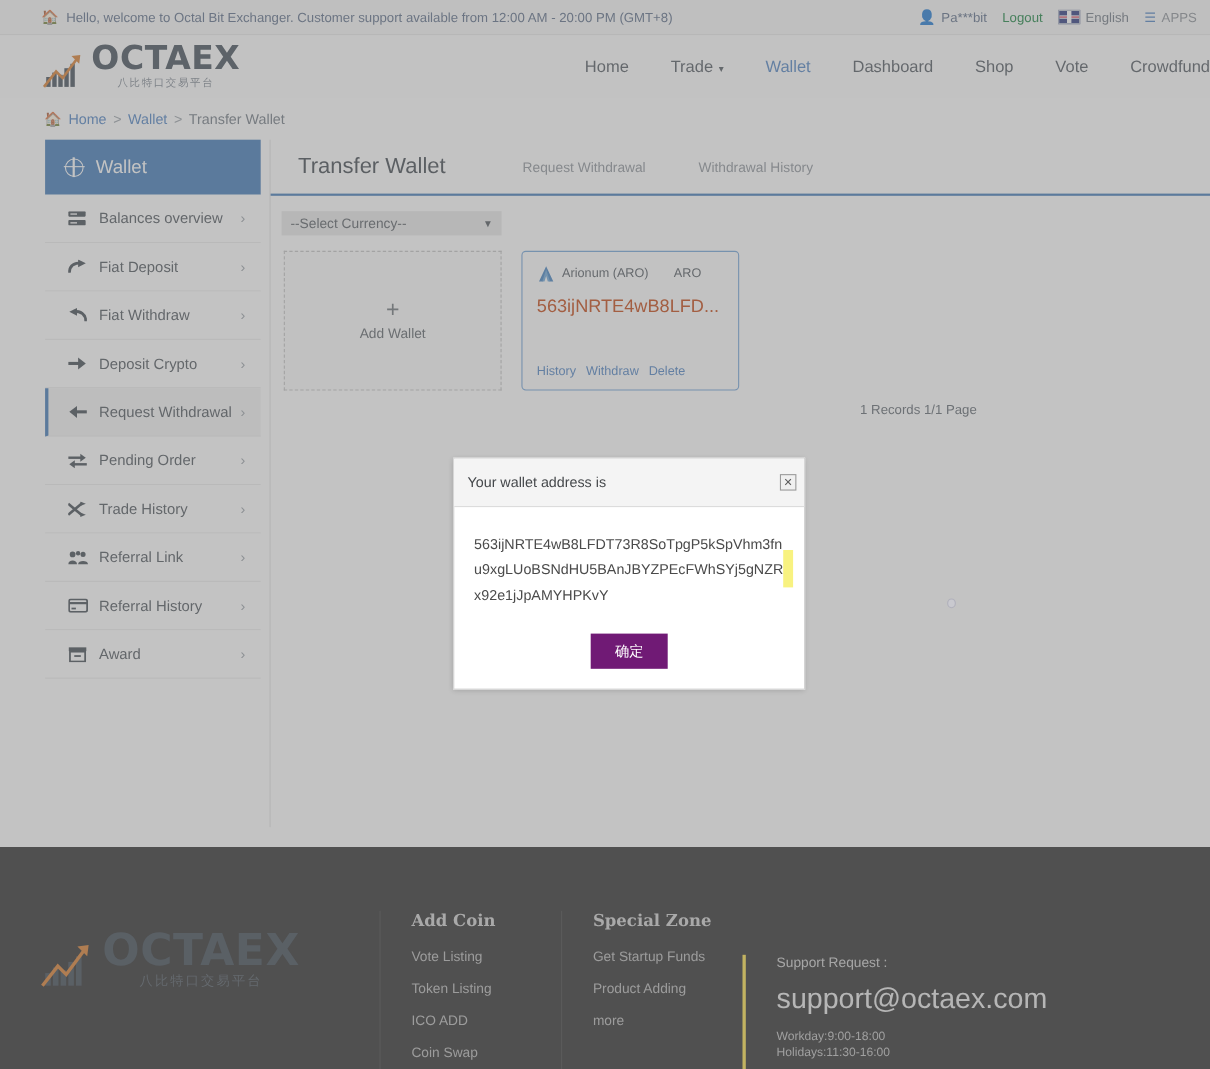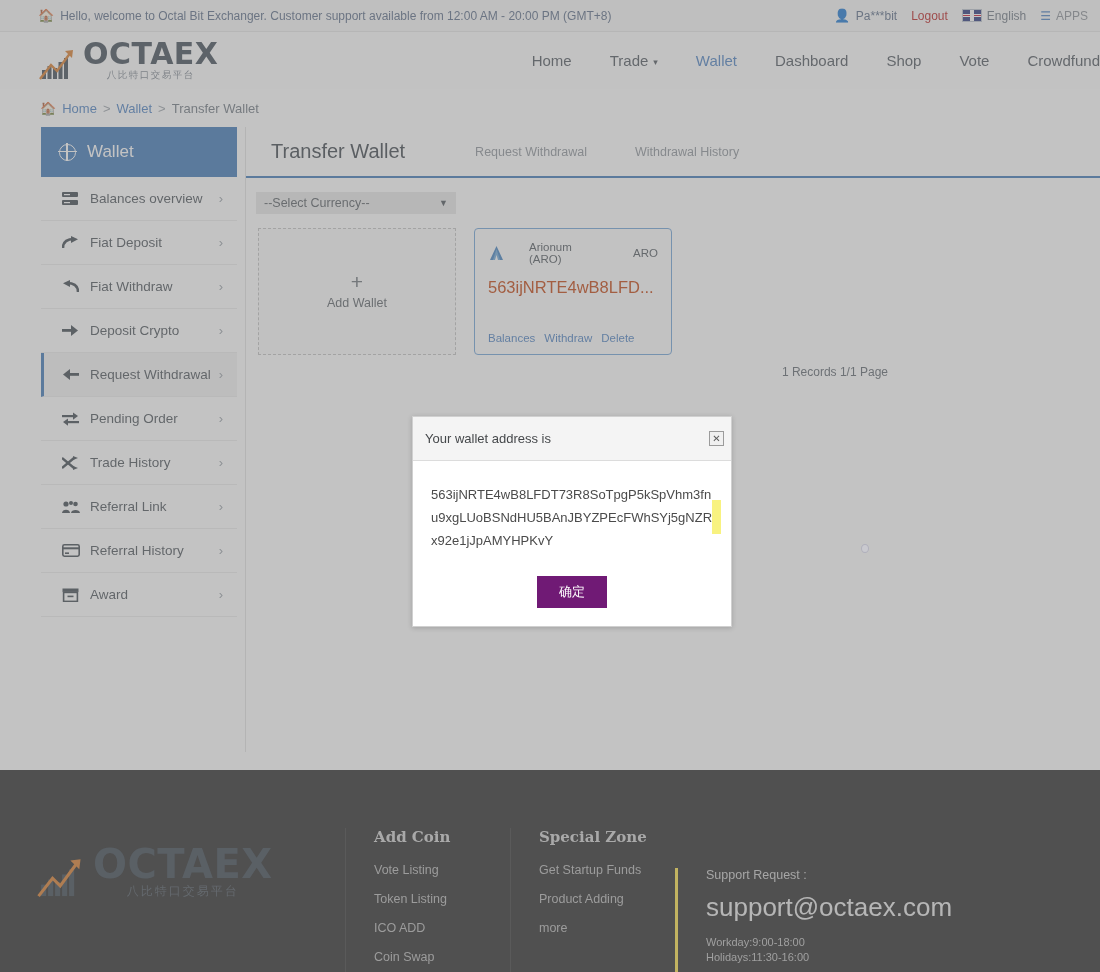--- a/index.html
+++ b/index.html
@@ -30,21 +30,21 @@
     background: #f7f7f7;
     border-bottom: 1px solid #e6e6e6;
     display: flex; align-items: center;
     font-size: 12px;
     color: #5a6b86;
     padding: 0 8px;
   }
   .topbar-left { display: flex; align-items: center; gap: 6px; margin-left: 30px; }
   .topbar-right { margin-left: auto; display: flex; align-items: center; gap: 14px; padding-right: 4px;}
   .topbar-right .item { display: flex; align-items: center; gap: 5px; color: #5a6b86; }
-  .topbar-right .logout { color: #b91c1c; }
+  .topbar-right .logout { color: #15803d; }
   .topbar-right .english { color: #6d7681; }
   .topbar-right .apps { color: #8a8f96; }
   .user-glyph { color: #4a7fc1; font-size: 13px; }
   .home-glyph { color: #4a7fc1; font-size: 13px; }
 
   .flag {
     width: 20px; height: 13px; position: relative; display:inline-block;
     background: #27347c; border: 1px solid #b9c0cc; overflow: hidden;
   }
   .flag::before, .flag::after {
@@ -168,21 +168,21 @@
     background:#fbfbfb; display:flex; flex-direction:column;
     align-items:center; justify-content:center; gap: 6px;
     color:#5a6066; font-size: 12.5px;
   }
   .card-add .plus { font-size: 21px; color:#6b7177; line-height: 16px; font-weight: 300;}
   .card-wallet {
     width: 198px; height: 127px; border: 1px solid #6fa2d8; border-radius: 4px;
     background:#fdfdfd; padding: 12px 13px 10px 13px;
     display:flex; flex-direction:column;
   }
-  .card-wallet .row1 { display:flex; align-items:center; gap: 24px; font-size: 11.5px; color:#4e555c; }
+  .card-wallet .row1 { display:flex; align-items:center; gap: 6px; font-size: 11.5px; color:#4e555c; }
   .card-wallet .row1 .sym { margin-left: 17px; color:#4e555c; }
   .coin-mark { width:17px; height:16px; position:relative; display:inline-block; }
   .card-wallet .addr {
     margin-top: 13px; font-size: 16.5px; color:#c2410c;
     white-space:nowrap; overflow:hidden; text-overflow: ellipsis;
   }
   .card-wallet .acts { margin-top: auto; display:flex; gap: 9px; font-size: 11.5px; }
   .card-wallet .acts a { color:#4a7fc1; text-decoration:none; }
   .records { text-align:right; padding: 10px 212px 0 0; font-size: 12px; color:#5d656d; }
 
@@ -486,21 +486,21 @@
                 <svg width="17" height="16" viewBox="0 0 17 16">
                   <path d="M8.5 1 L15 15 L11.5 15 L8.5 7.5 L5.5 15 L2 15 Z" fill="#3f7fbf"></path>
                   <path d="M8.5 4 L12 15 L10 15 L8.5 10 L7 15 L5 15 Z" fill="#6aa5d8"></path>
                 </svg>
               </span>
               <span>Arionum (ARO)</span>
               <span class="sym">ARO</span>
             </div>
             <div class="addr">563ijNRTE4wB8LFD...</div>
             <div class="acts">
-              <a href="#">Balances</a>
+              <a href="#">History</a>
               <a href="#">Withdraw</a>
               <a href="#">Delete</a>
             </div>
           </div>
         </div>
 
         <div class="records">1 Records 1/1 Page</div>
       </div>
     </div>
 

